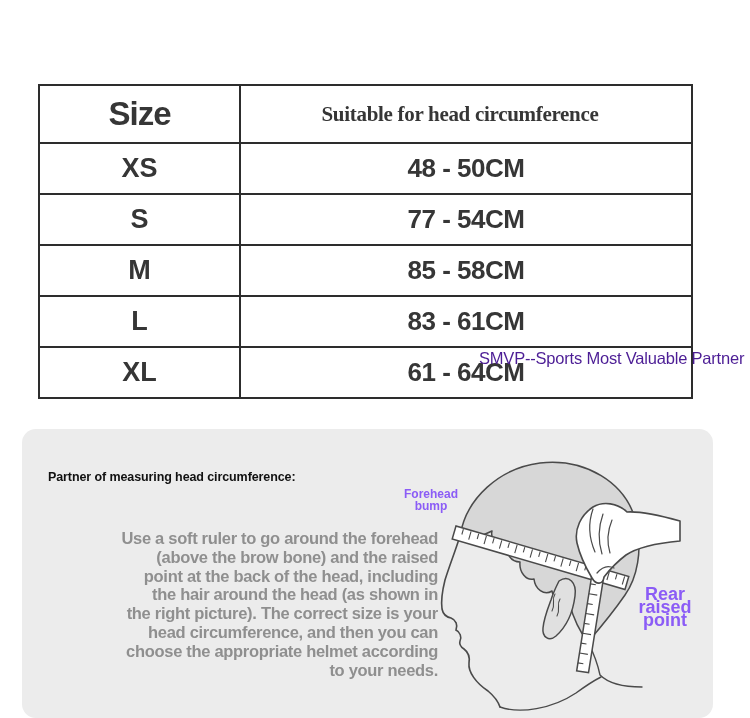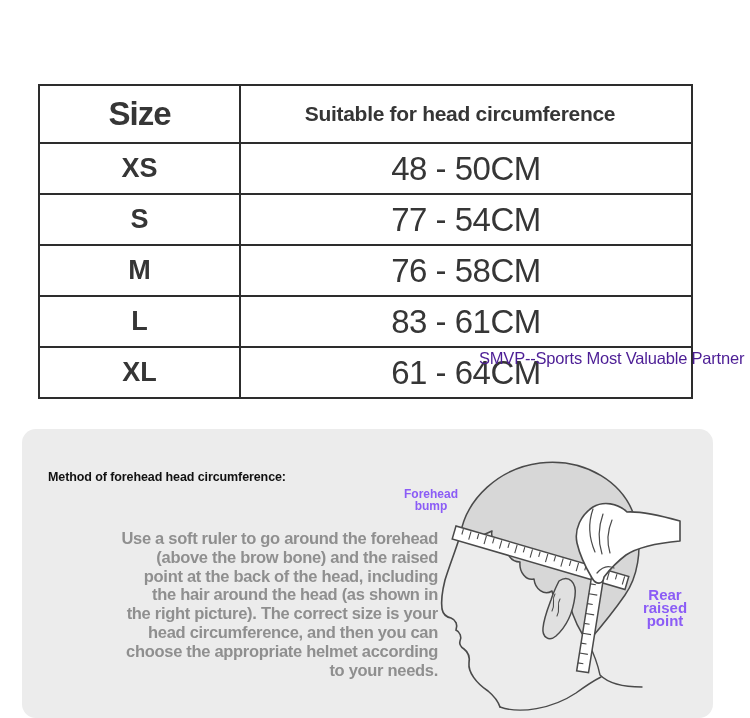--- a/index.html
+++ b/index.html
@@ -23,23 +23,24 @@
   .size-table .col-size{width:199px;}
   .size-table .hdr-row{height:58px;}
   .size-table .data-row{height:51px;border-radius:23px;}
   .hdr-size{
     font-size:33px;font-weight:bold;letter-spacing:-1px;
   }
   .hdr-circ{
     font-size:21px;font-weight:bold;
     text-align:left;padding-right:12px !important;
     letter-spacing:-0.3px;
+    font-family:Liberation Serif, serif;
   }
   .cell-size{font-size:27px;font-weight:bold;}
-  .cell-circ{font-size:33px;font-weight:normal;letter-spacing:-0.5px;}
+  .cell-circ{font-size:26px;font-weight:bold;letter-spacing:-0.5px;}
 
   
   .watermark{
     position:absolute;left:479px;top:349px;z-index:5;
     font-size:16.5px;font-weight:normal;color:#4c1d95;
     letter-spacing:-0.2px;white-space:nowrap;
   }
 
   
   .panel{
@@ -69,21 +70,21 @@
     position:absolute;z-index:3;
     font-weight:bold;color:#8b5cf6;text-align:center;
     white-space:pre-line;
   }
   .label-forehead{
     left:374px;top:60px;width:70px;
     font-size:12px;line-height:11.5px;
   }
   .label-rear{
     left:616px;top:159px;width:54px;
-    font-size:15px;line-height:13px;
+    font-size:18px;line-height:13px;
   }
 </style>
 </head>
 <body>
 
 <table class="size-table">
   <tbody>
       <tr class="hdr-row">
     <th class="col-size hdr-size">Size</th>
     <th class="hdr-circ">Suitable for head circumference</th>
@@ -91,38 +92,38 @@
   <tr class="data-row">
     <td class="cell-size">XS</td>
     <td class="cell-circ">48 - 50CM</td>
   </tr>
   <tr class="data-row">
     <td class="cell-size">S</td>
     <td class="cell-circ">77 - 54CM</td>
   </tr>
   <tr class="data-row">
     <td class="cell-size">M</td>
-    <td class="cell-circ">76 - 58CM</td>
+    <td class="cell-circ">85 - 58CM</td>
   </tr>
   <tr class="data-row">
     <td class="cell-size">L</td>
     <td class="cell-circ">83 - 61CM</td>
   </tr>
   <tr class="data-row">
     <td class="cell-size">XL</td>
     <td class="cell-circ">61 - 64CM</td>
   </tr>
 </tbody>
   </table>
 
 <div class="watermark">SMVP--Sports Most Valuable Partner</div>
 
 <div class="panel">
 
-  <div class="panel-heading">Method of forehead head circumference:</div>
+  <div class="panel-heading">Partner of measuring head circumference:</div>
 
   <div class="panel-body">Use a soft ruler to go around the forehead
 (above the brow bone) and the raised
 point at the back of the head, including
 the hair around the head (as shown in
 the right picture). The correct size is your
 head circumference, and then you can
 choose the appropriate helmet according
 to your needs.</div>
 

